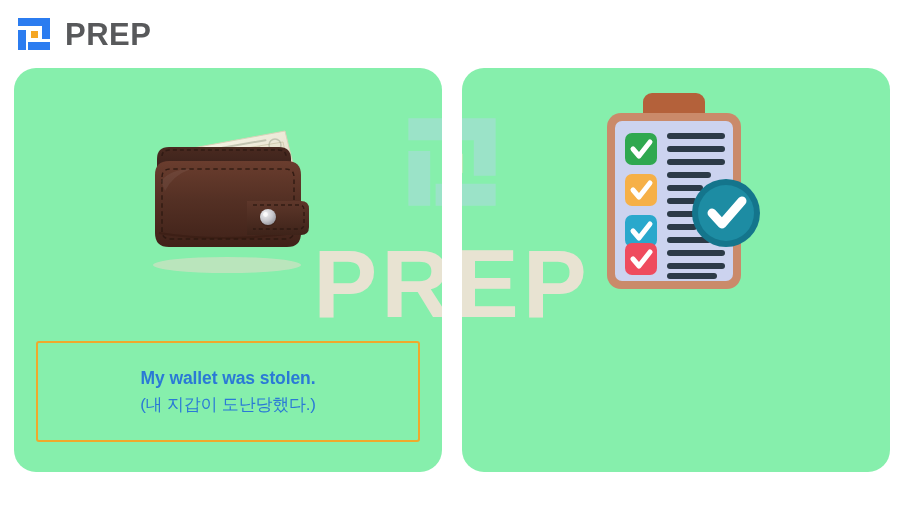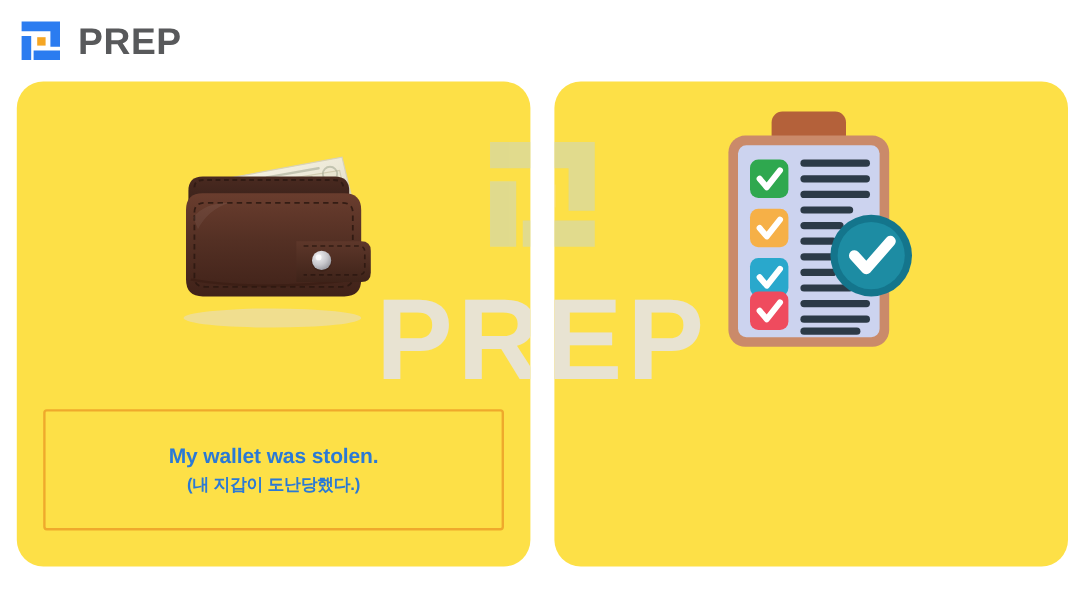--- a/index.html
+++ b/index.html
@@ -44,21 +44,21 @@
     left: 14px;
     top: 68px;
     width: 876px;
     height: 404px;
     display: flex;
     gap: 20px;
   }
   .card {
     position: relative;
     flex: 1 1 0;
-    background: #fde047;
+    background: #86efac;
     border-radius: 22px;
     overflow: hidden;
   }
 
   
   .watermark {
     position: absolute;
     left: 50%;
     top: 34px;
     transform: translateX(-50%);
@@ -137,22 +137,22 @@
     z-index: 3;
   }
   .sentence-en {
     font-size: 17.5px;
     font-weight: 700;
     color: #2a79d6;
     letter-spacing: -0.1px;
     white-space: nowrap;
   }
   .sentence-ko {
-    font-size: 14px;
-    font-weight: 700;
+    font-size: 17px;
+    font-weight: 400;
     color: #2a79d6;
     letter-spacing: -0.2px;
     white-space: nowrap;
   }
 </style>
 </head>
 <body>
 
 <div class="brand">
   <span class="brand-mark">

